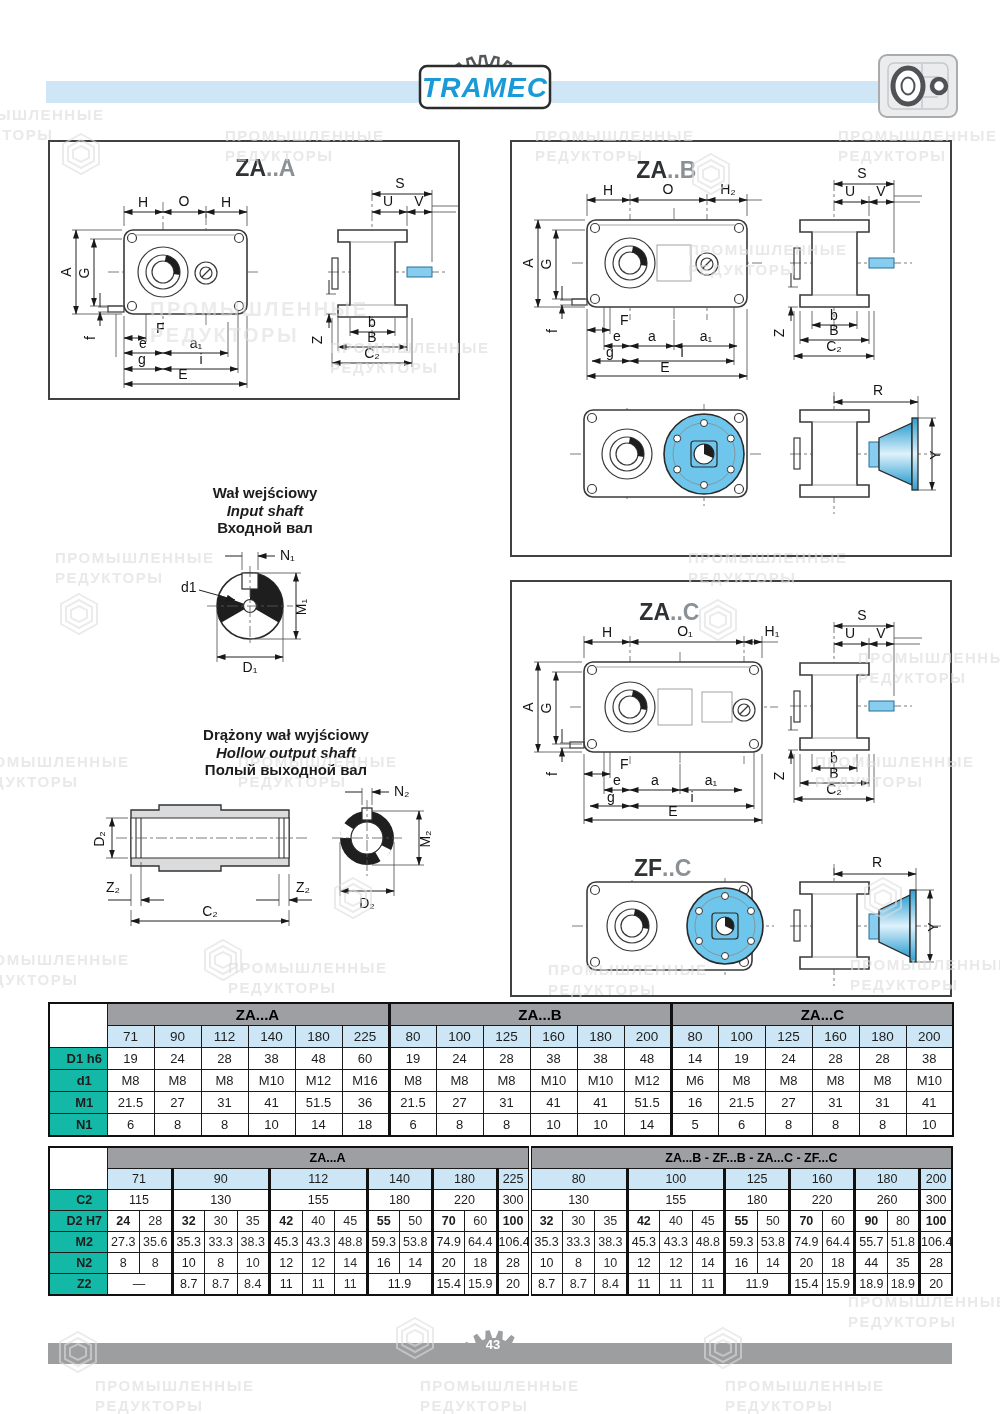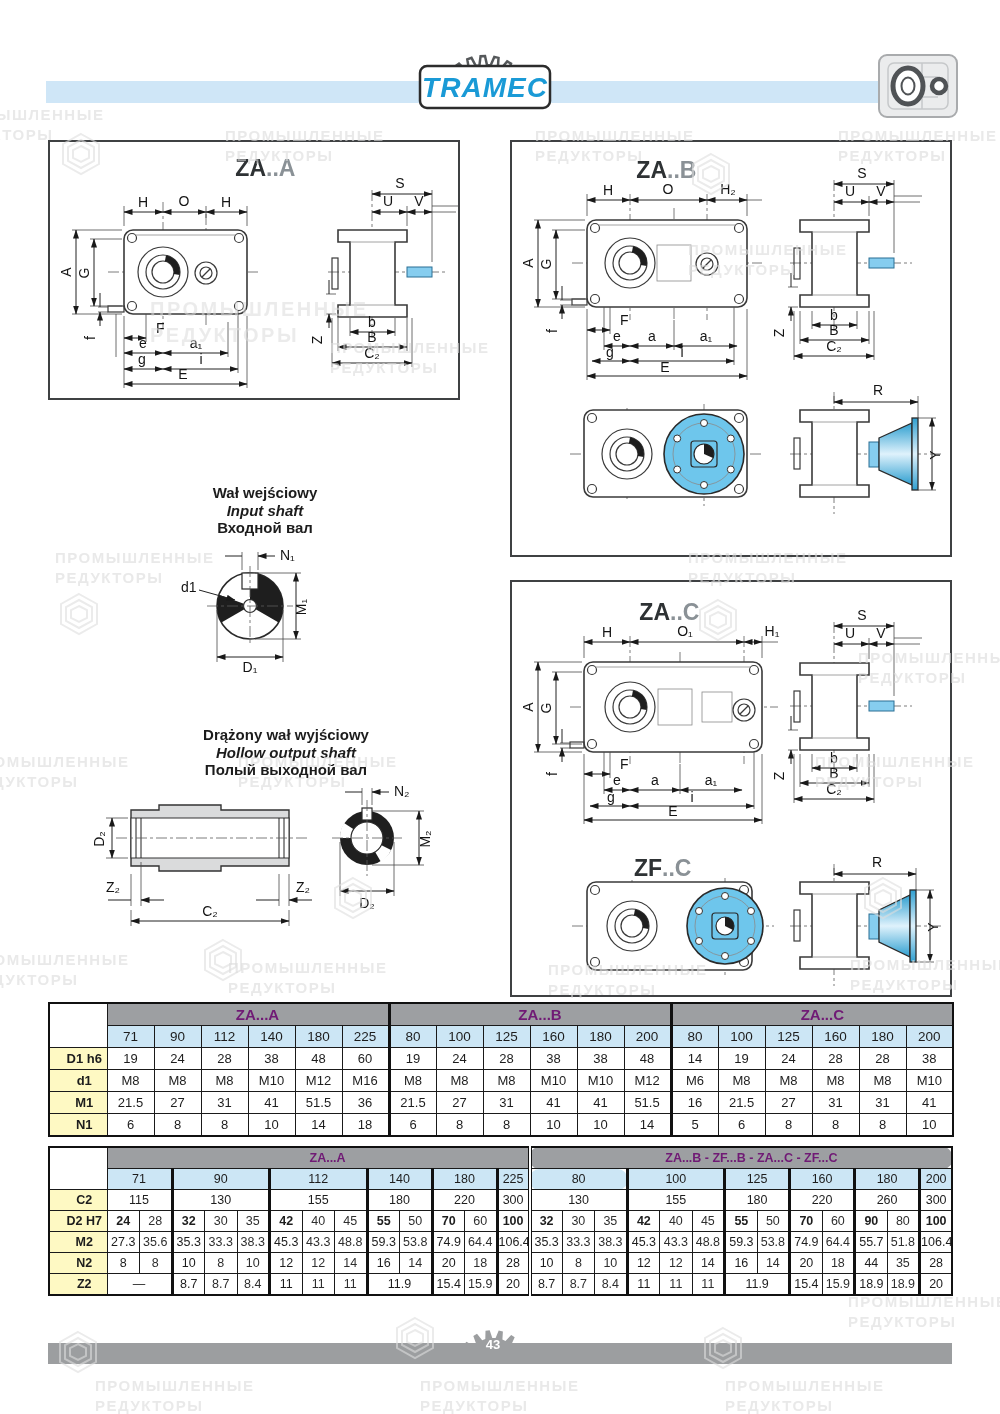--- a/index.html
+++ b/index.html
@@ -37,25 +37,25 @@
   .blue{fill:#86cdef;stroke:#2b6f94;stroke-width:1;}
   .dk{fill:#1e1e1e;}
   
   table{border-collapse:collapse;table-layout:fixed;z-index:1;position:absolute;background:#fff;}
   #t1{left:48px;top:1002px;width:904px;border:2px solid #111;}
   #t2{left:48px;top:1146px;width:904px;border:2px solid #111;}
   td{border:1px solid #1a1a1a;text-align:center;vertical-align:middle;height:21px;
      padding:0;font-size:13px;color:#1d1d1d;overflow:hidden;}
   #t2 td{height:20px;font-size:12.5px;}
   td.corner{background:#fff;}
-  td.g1{background:#9d9fa2;font-weight:bold;font-size:15px;color:#701a75;padding-left:20px;}
+  td.g1{background:#9d9fa2;font-weight:bold;font-size:15px;color:#000000;padding-left:20px;}
   td.sz{background:#cce6f5;font-weight:normal;font-size:13.5px;}
-  td.rl{background:#fef9c3;font-weight:bold;font-size:13px;padding-left:12px;}
+  td.rl{background:#14b8a6;font-weight:bold;font-size:13px;padding-left:12px;}
   td.gs{border-left:3px solid #111;}
-  td.hs{border-left:4px double #111;border-radius:9px;}
+  td.hs{border-left:4px double #111;}
   td.pb{font-weight:bold;font-size:13.5px;}
   td.sec{font-size:11px;color:#2e2e2e;}
   
   .band-bot{left:48px;top:1343px;width:904px;height:21px;background:#9c9ea0;z-index:1;}
   .gear-foot{left:433px;top:1316px;z-index:1;}
   .pagenum{left:481px;top:1337px;width:24px;text-align:center;color:#fff;
            font-weight:bold;font-size:13px;z-index:3;}
 </style>
 </head>
 <body>

